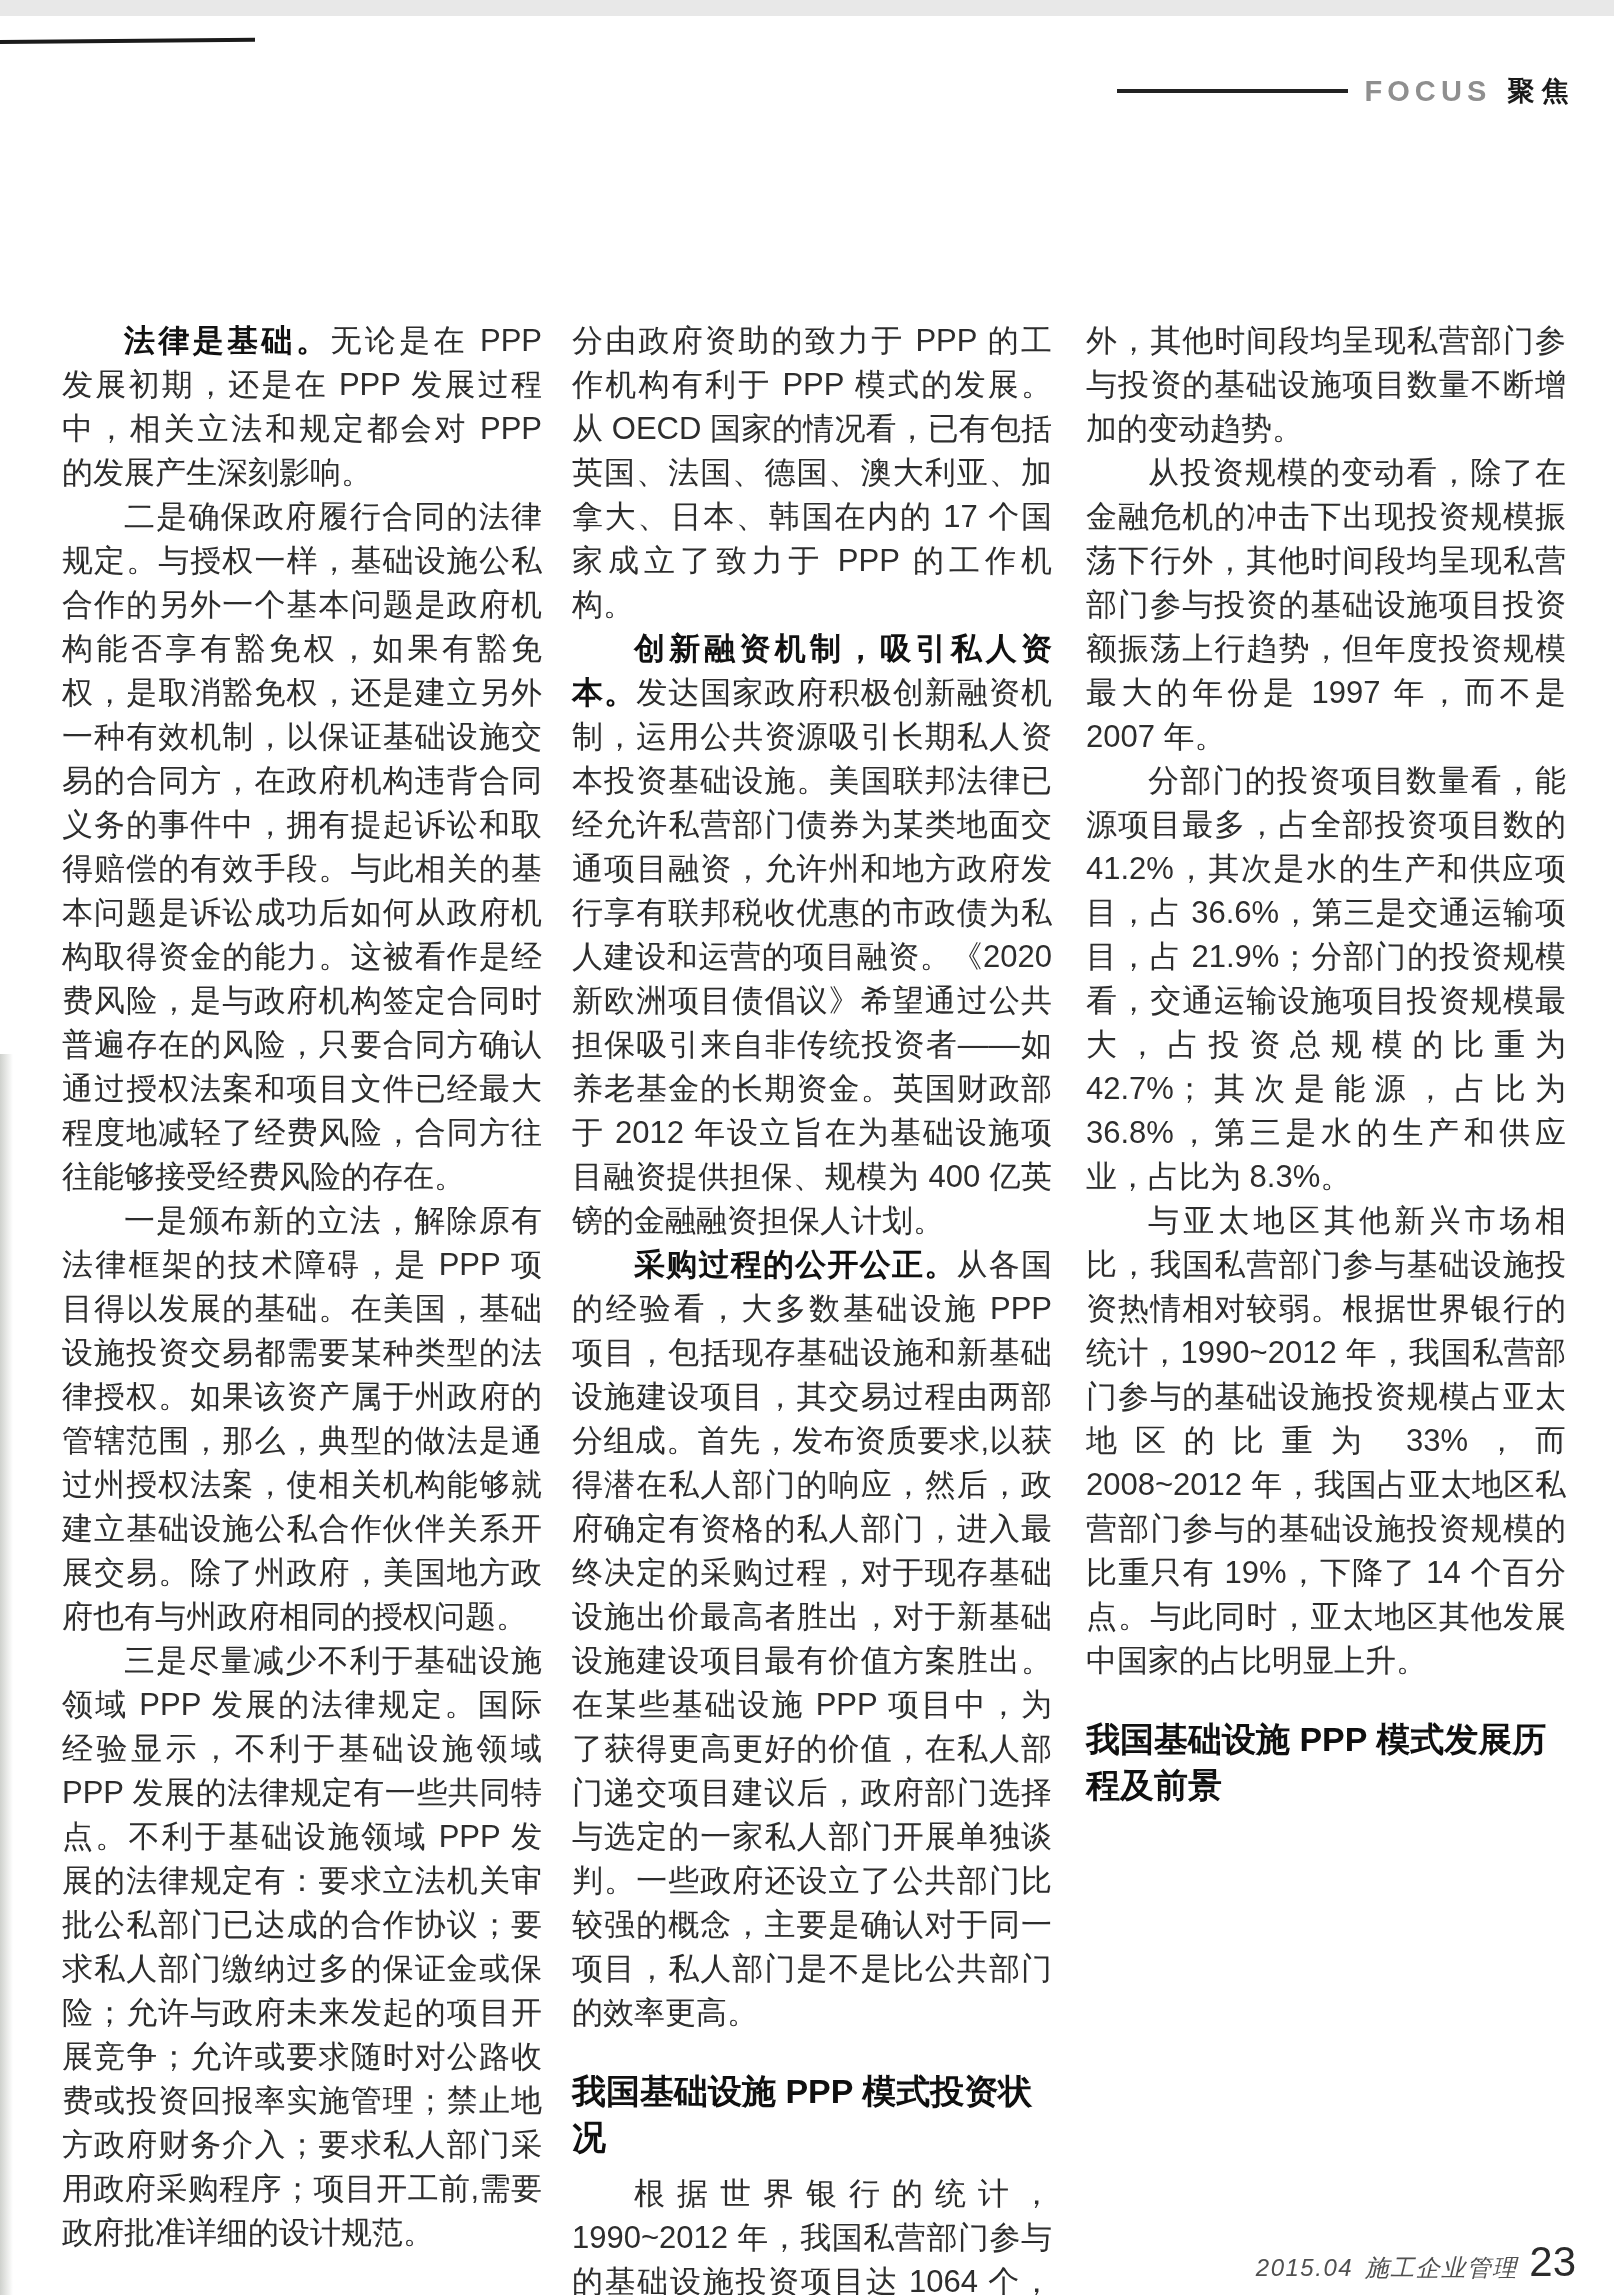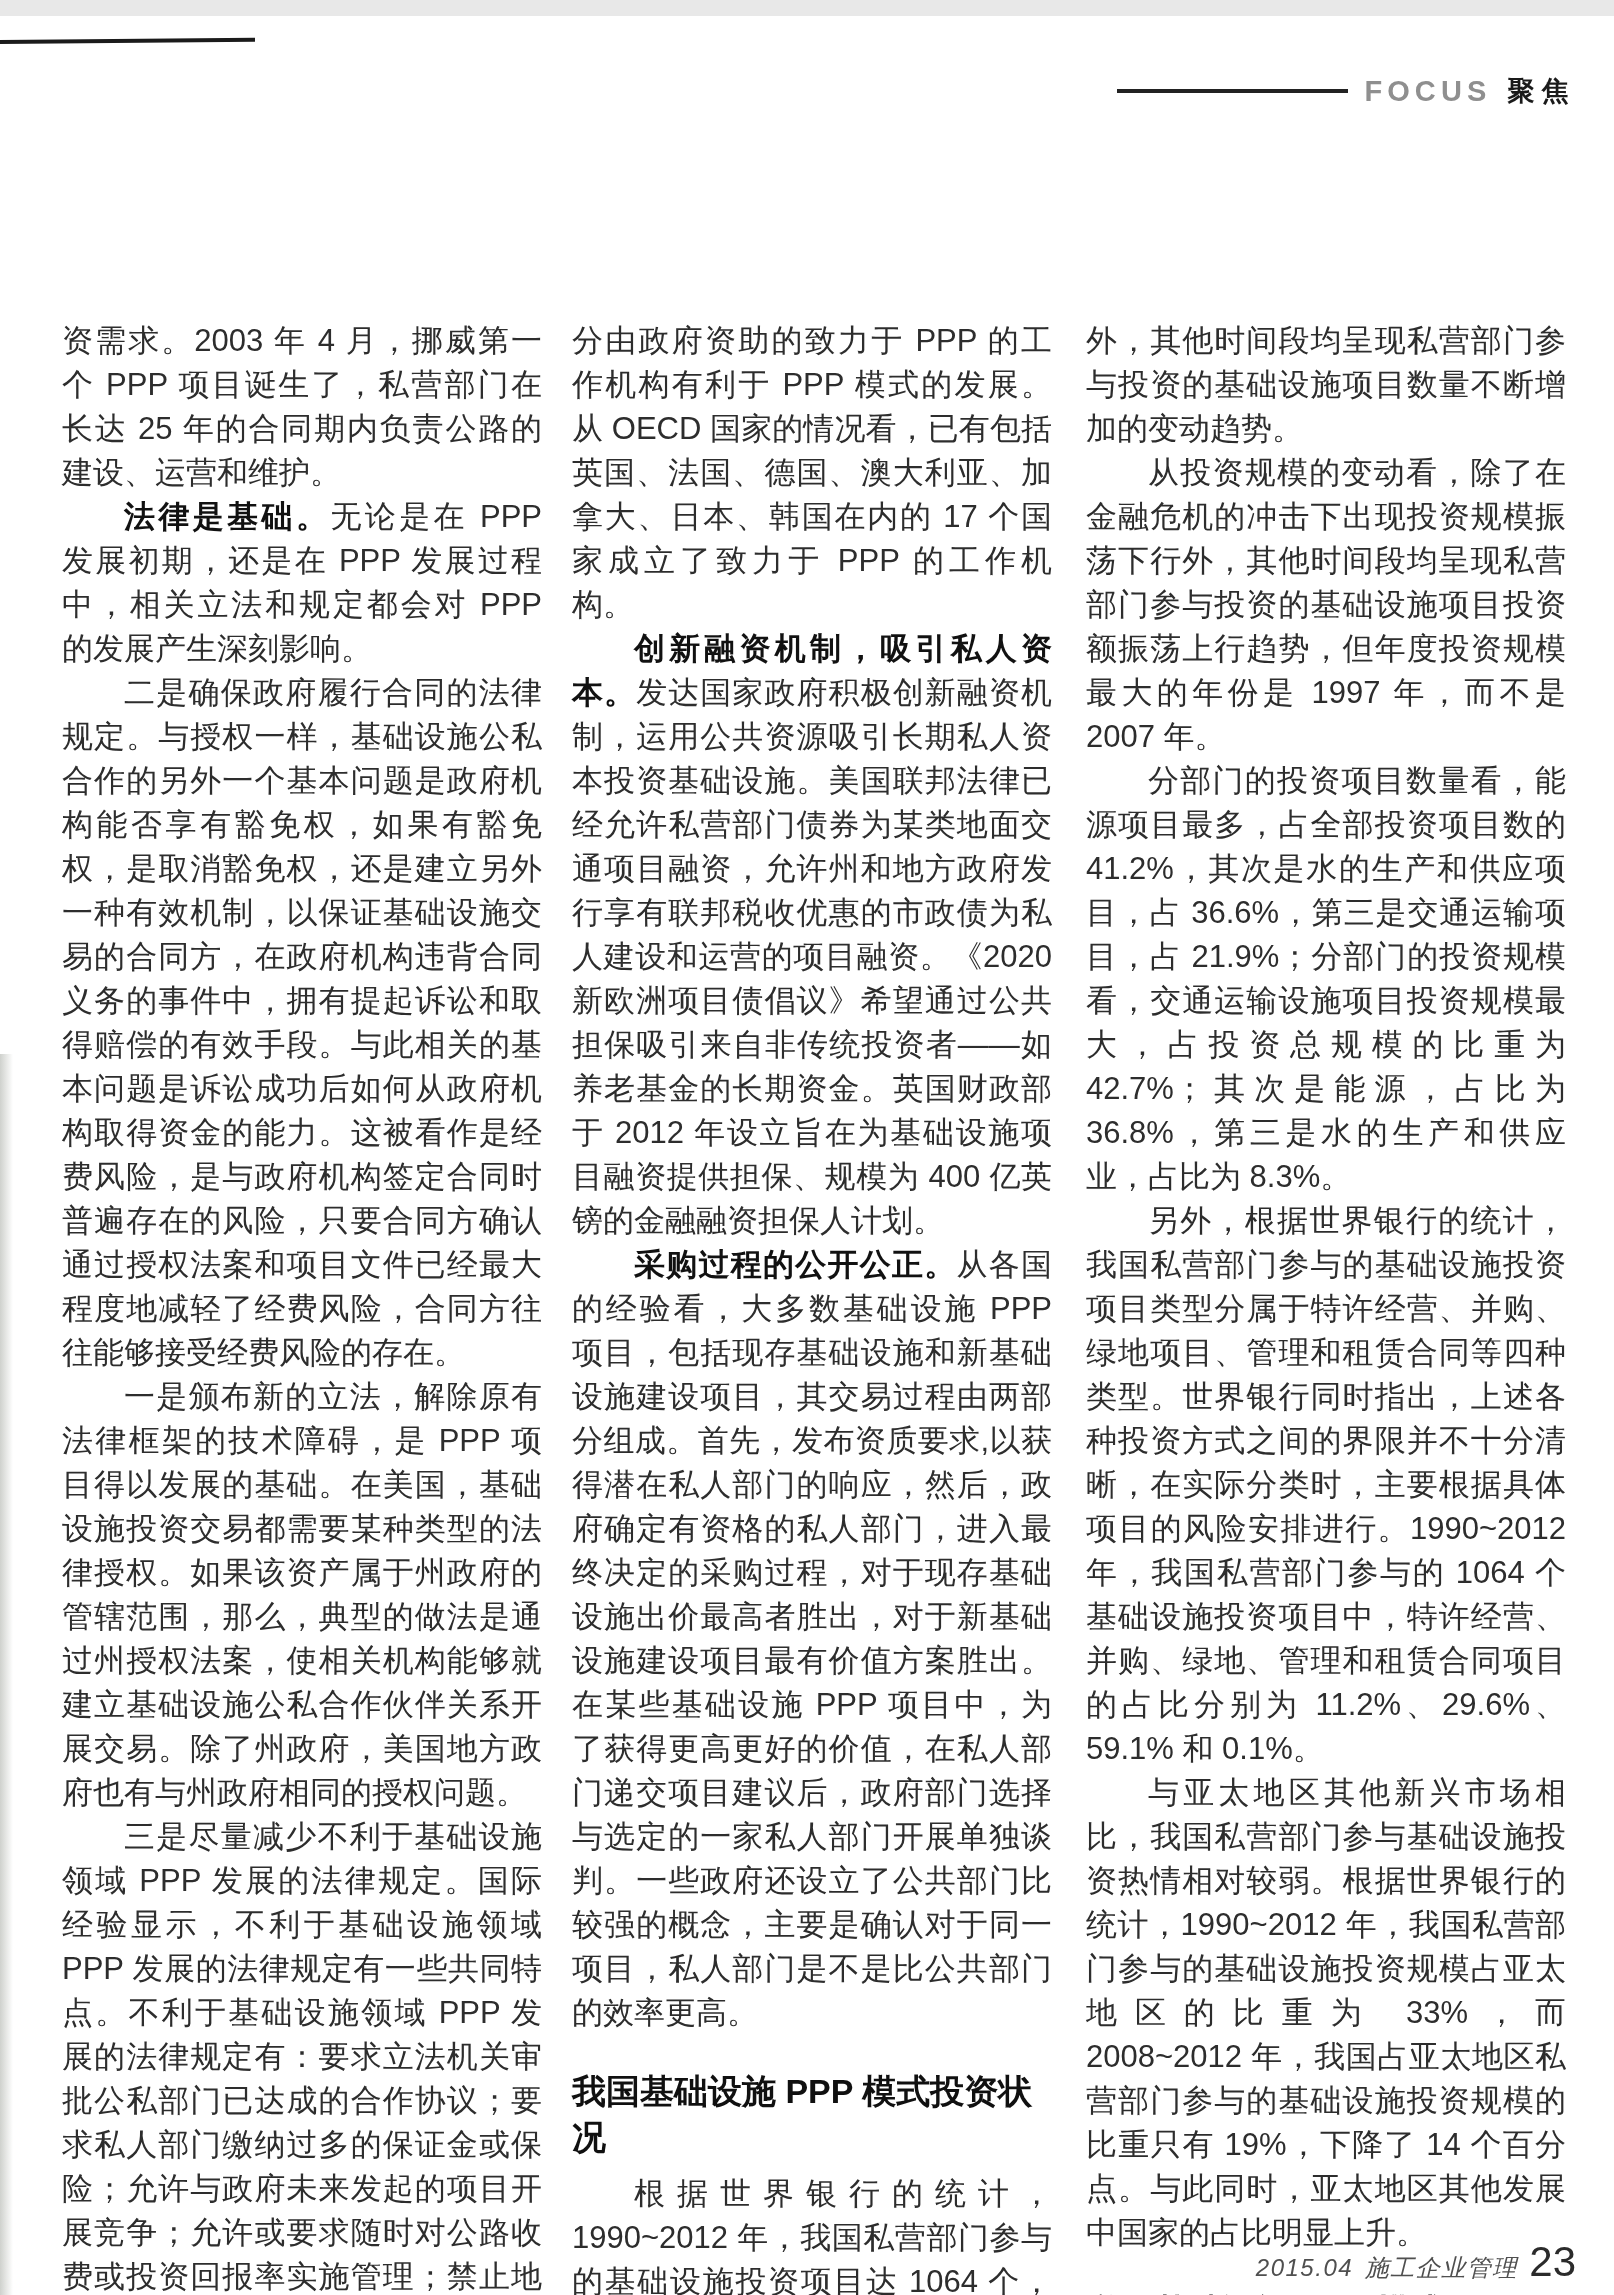--- a/index.html
+++ b/index.html
@@ -113,38 +113,36 @@
   <div class="top-left-rule"></div>
   <div class="left-edge-shadow"></div>
 
   <div class="header-right">
     <span class="header-rule"></span>
     <span class="focus-en">FOCUS</span>
     <span class="focus-zh">聚焦</span>
   </div>
 
   <div class="column c0">
-      <p class="para">资需求。2003 年 4 月，挪威第一个 PPP 项目诞生了，私营部门在长达 25 年的合同期内负责公路的建设、运营和维护。</p>
       <p class="para indent"><span class="lead">法律是基础。</span>无论是在 PPP 发展初期，还是在 PPP 发展过程中，相关立法和规定都会对 PPP 的发展产生深刻影响。</p>
       <p class="para indent">二是确保政府履行合同的法律规定。与授权一样，基础设施公私合作的另外一个基本问题是政府机构能否享有豁免权，如果有豁免权，是取消豁免权，还是建立另外一种有效机制，以保证基础设施交易的合同方，在政府机构违背合同义务的事件中，拥有提起诉讼和取得赔偿的有效手段。与此相关的基本问题是诉讼成功后如何从政府机构取得资金的能力。这被看作是经费风险，是与政府机构签定合同时普遍存在的风险，只要合同方确认通过授权法案和项目文件已经最大程度地减轻了经费风险，合同方往往能够接受经费风险的存在。</p>
       <p class="para indent">一是颁布新的立法，解除原有法律框架的技术障碍，是 PPP 项目得以发展的基础。在美国，基础设施投资交易都需要某种类型的法律授权。如果该资产属于州政府的管辖范围，那么，典型的做法是通过州授权法案，使相关机构能够就建立基础设施公私合作伙伴关系开展交易。除了州政府，美国地方政府也有与州政府相同的授权问题。</p>
       <p class="para indent">三是尽量减少不利于基础设施领域 PPP 发展的法律规定。国际经验显示，不利于基础设施领域 PPP 发展的法律规定有一些共同特点。不利于基础设施领域 PPP 发展的法律规定有：要求立法机关审批公私部门已达成的合作协议；要求私人部门缴纳过多的保证金或保险；允许与政府未来发起的项目开展竞争；允许或要求随时对公路收费或投资回报率实施管理；禁止地方政府财务介入；要求私人部门采用政府采购程序；项目开工前,需要政府批准详细的设计规范。</p>
     </div>
   <div class="column c1">
       <p class="para">分由政府资助的致力于 PPP 的工作机构有利于 PPP 模式的发展。从 OECD 国家的情况看，已有包括英国、法国、德国、澳大利亚、加拿大、日本、韩国在内的 17 个国家成立了致力于 PPP 的工作机构。</p>
       <p class="para indent"><span class="lead">创新融资机制，吸引私人资本。</span>发达国家政府积极创新融资机制，运用公共资源吸引长期私人资本投资基础设施。美国联邦法律已经允许私营部门债券为某类地面交通项目融资，允许州和地方政府发行享有联邦税收优惠的市政债为私人建设和运营的项目融资。《2020 新欧洲项目债倡议》希望通过公共担保吸引来自非传统投资者——如养老基金的长期资金。英国财政部于 2012 年设立旨在为基础设施项目融资提供担保、规模为 400 亿英镑的金融融资担保人计划。</p>
       <p class="para indent"><span class="lead">采购过程的公开公正。</span>从各国的经验看，大多数基础设施 PPP 项目，包括现存基础设施和新基础设施建设项目，其交易过程由两部分组成。首先，发布资质要求,以获得潜在私人部门的响应，然后，政府确定有资格的私人部门，进入最终决定的采购过程，对于现存基础设施出价最高者胜出，对于新基础设施建设项目最有价值方案胜出。在某些基础设施 PPP 项目中，为了获得更高更好的价值，在私人部门递交项目建议后，政府部门选择与选定的一家私人部门开展单独谈判。一些政府还设立了公共部门比较强的概念，主要是确认对于同一项目，私人部门是不是比公共部门的效率更高。</p>
       <h2 class="section-heading">我国基础设施 PPP 模式投资状况</h2>
       <p class="para indent">根据世界银行的统计，1990~2012 年，我国私营部门参与的基础设施投资项目达 1064 个，投资总规模为 1193.3 亿美元。其中被取消或遭遇困境的项目 36 个，占项目数的 4% 左右。</p>
     </div>
   <div class="column c2">
       <p class="para">外，其他时间段均呈现私营部门参与投资的基础设施项目数量不断增加的变动趋势。</p>
       <p class="para indent">从投资规模的变动看，除了在金融危机的冲击下出现投资规模振荡下行外，其他时间段均呈现私营部门参与投资的基础设施项目投资额振荡上行趋势，但年度投资规模最大的年份是 1997 年，而不是 2007 年。</p>
       <p class="para indent">分部门的投资项目数量看，能源项目最多，占全部投资项目数的 41.2%，其次是水的生产和供应项目，占 36.6%，第三是交通运输项目，占 21.9%；分部门的投资规模看，交通运输设施项目投资规模最大，占投资总规模的比重为 42.7%；其次是能源，占比为 36.8%，第三是水的生产和供应业，占比为 8.3%。</p>
-      <p class="para indent">另外，根据世界银行的统计，我国私营部门参与的基础设施投资项目类型分属于特许经营、并购、绿地项目、管理和租赁合同等四种类型。世界银行同时指出，上述各种投资方式之间的界限并不十分清晰，在实际分类时，主要根据具体项目的风险安排进行。1990~2012 年，我国私营部门参与的 1064 个基础设施投资项目中，特许经营、并购、绿地、管理和租赁合同项目的占比分别为 11.2%、29.6%、59.1% 和 0.1%。</p>
       <p class="para indent">与亚太地区其他新兴市场相比，我国私营部门参与基础设施投资热情相对较弱。根据世界银行的统计，1990~2012 年，我国私营部门参与的基础设施投资规模占亚太地区的比重为 33%，而 2008~2012 年，我国占亚太地区私营部门参与的基础设施投资规模的比重只有 19%，下降了 14 个百分点。与此同时，亚太地区其他发展中国家的占比明显上升。</p>
       <h2 class="section-heading">我国基础设施 PPP 模式发展历程及前景</h2>
     </div>
 
   <div class="footer">
     <span class="issue">2015.04</span>
     <span class="journal">施工企业管理</span>
     <span class="pagenum">23</span>
   </div>
 

